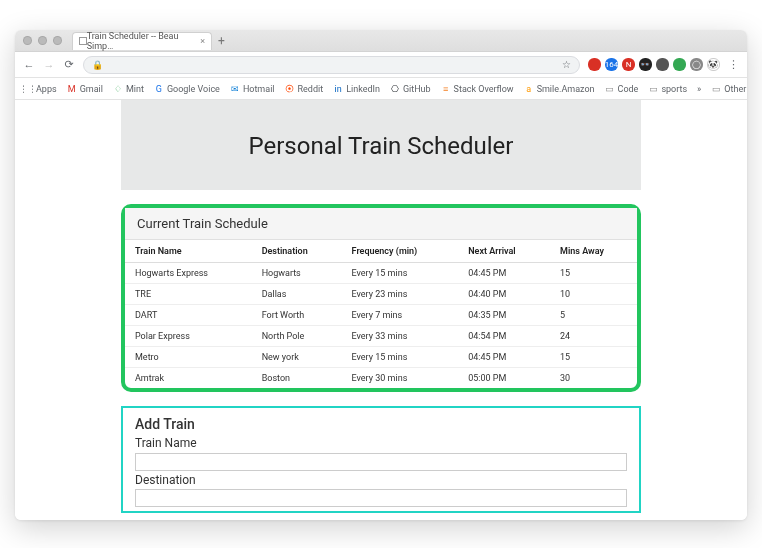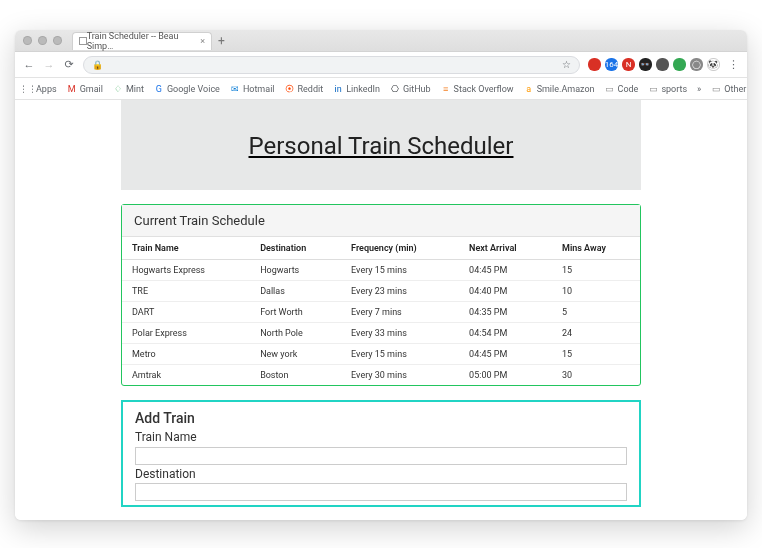--- a/index.html
+++ b/index.html
@@ -101,32 +101,31 @@
   position:relative;
 }
 .page {
   width: 520px;
   margin: 0 auto;
 }
 .hero {
   background:#e7e8e8;
   text-align:center;
   padding: 32px 0 30px;
-  text-decoration: underline;
 }
 .hero h1 {
   font-weight: 400;
   font-size: 24px;
   color:#222;
   letter-spacing:0;
 }
 .panel {
-  border:1px solid #22c55e;
+  border:4px solid #22c55e;
   margin-top: 14px;
-  border-radius:3px;
+  border-radius:10px;
 }
 .panel-head {
   background:#f5f5f5;
   padding:8px 12px;
   font-size:13px;
   color:#333;
   border-bottom:1px solid #e0e0e0;
 }
 .table {
   width:100%;

